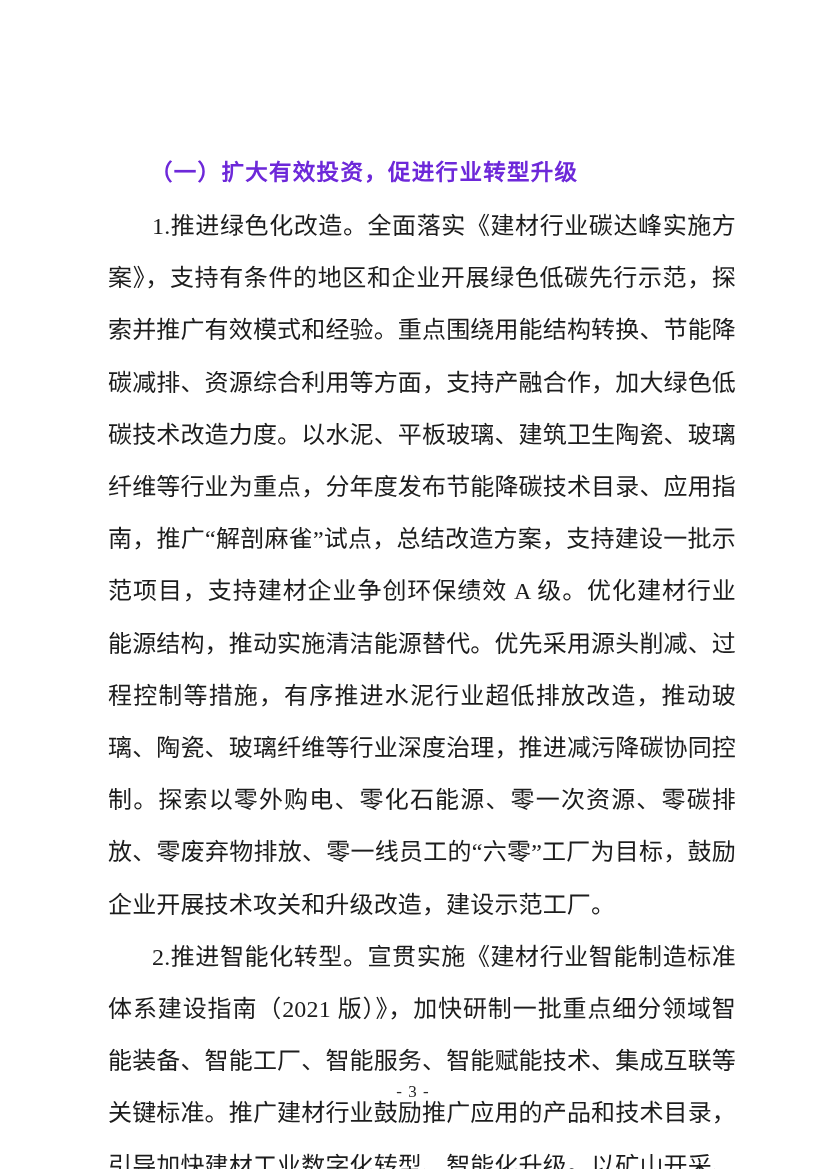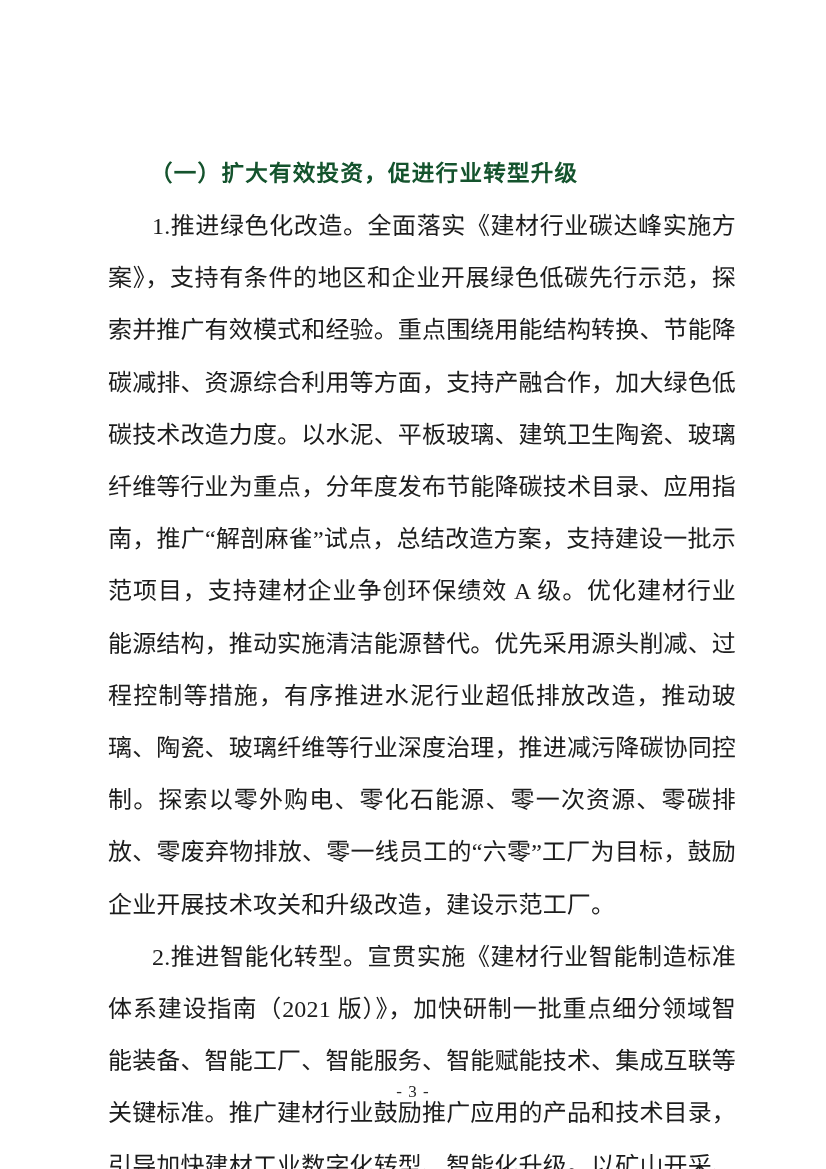--- a/index.html
+++ b/index.html
@@ -31,28 +31,28 @@
     font-family: "Liberation Sans", "DejaVu Sans", sans-serif;
     font-weight: bold;
     font-size: 22.5px;
     line-height: 42px;
     letter-spacing: 0.5px;
     text-indent: 40px;
     margin: 0 0 4px 0;
     color: #101010;
   }
   .sub-heading {
-    font-family: Liberation Serif, serif;
+    font-family: Liberation Mono, monospace;
     font-weight: bold;
     font-size: 22.5px;
     line-height: 48px;
     letter-spacing: 1.3px;
     text-indent: 42px;
     margin: 0 0 2px 0;
-    color: #14532d;
+    color: #6d28d9;
   }
   p.body-text {
     font-family: "Liberation Serif", "DejaVu Serif", serif;
     font-size: 24px;
     line-height: 52.2px;
     letter-spacing: 0.15px;
     text-indent: 44px;
     margin: 0;
     text-align: justify;
     text-justify: inter-character;

